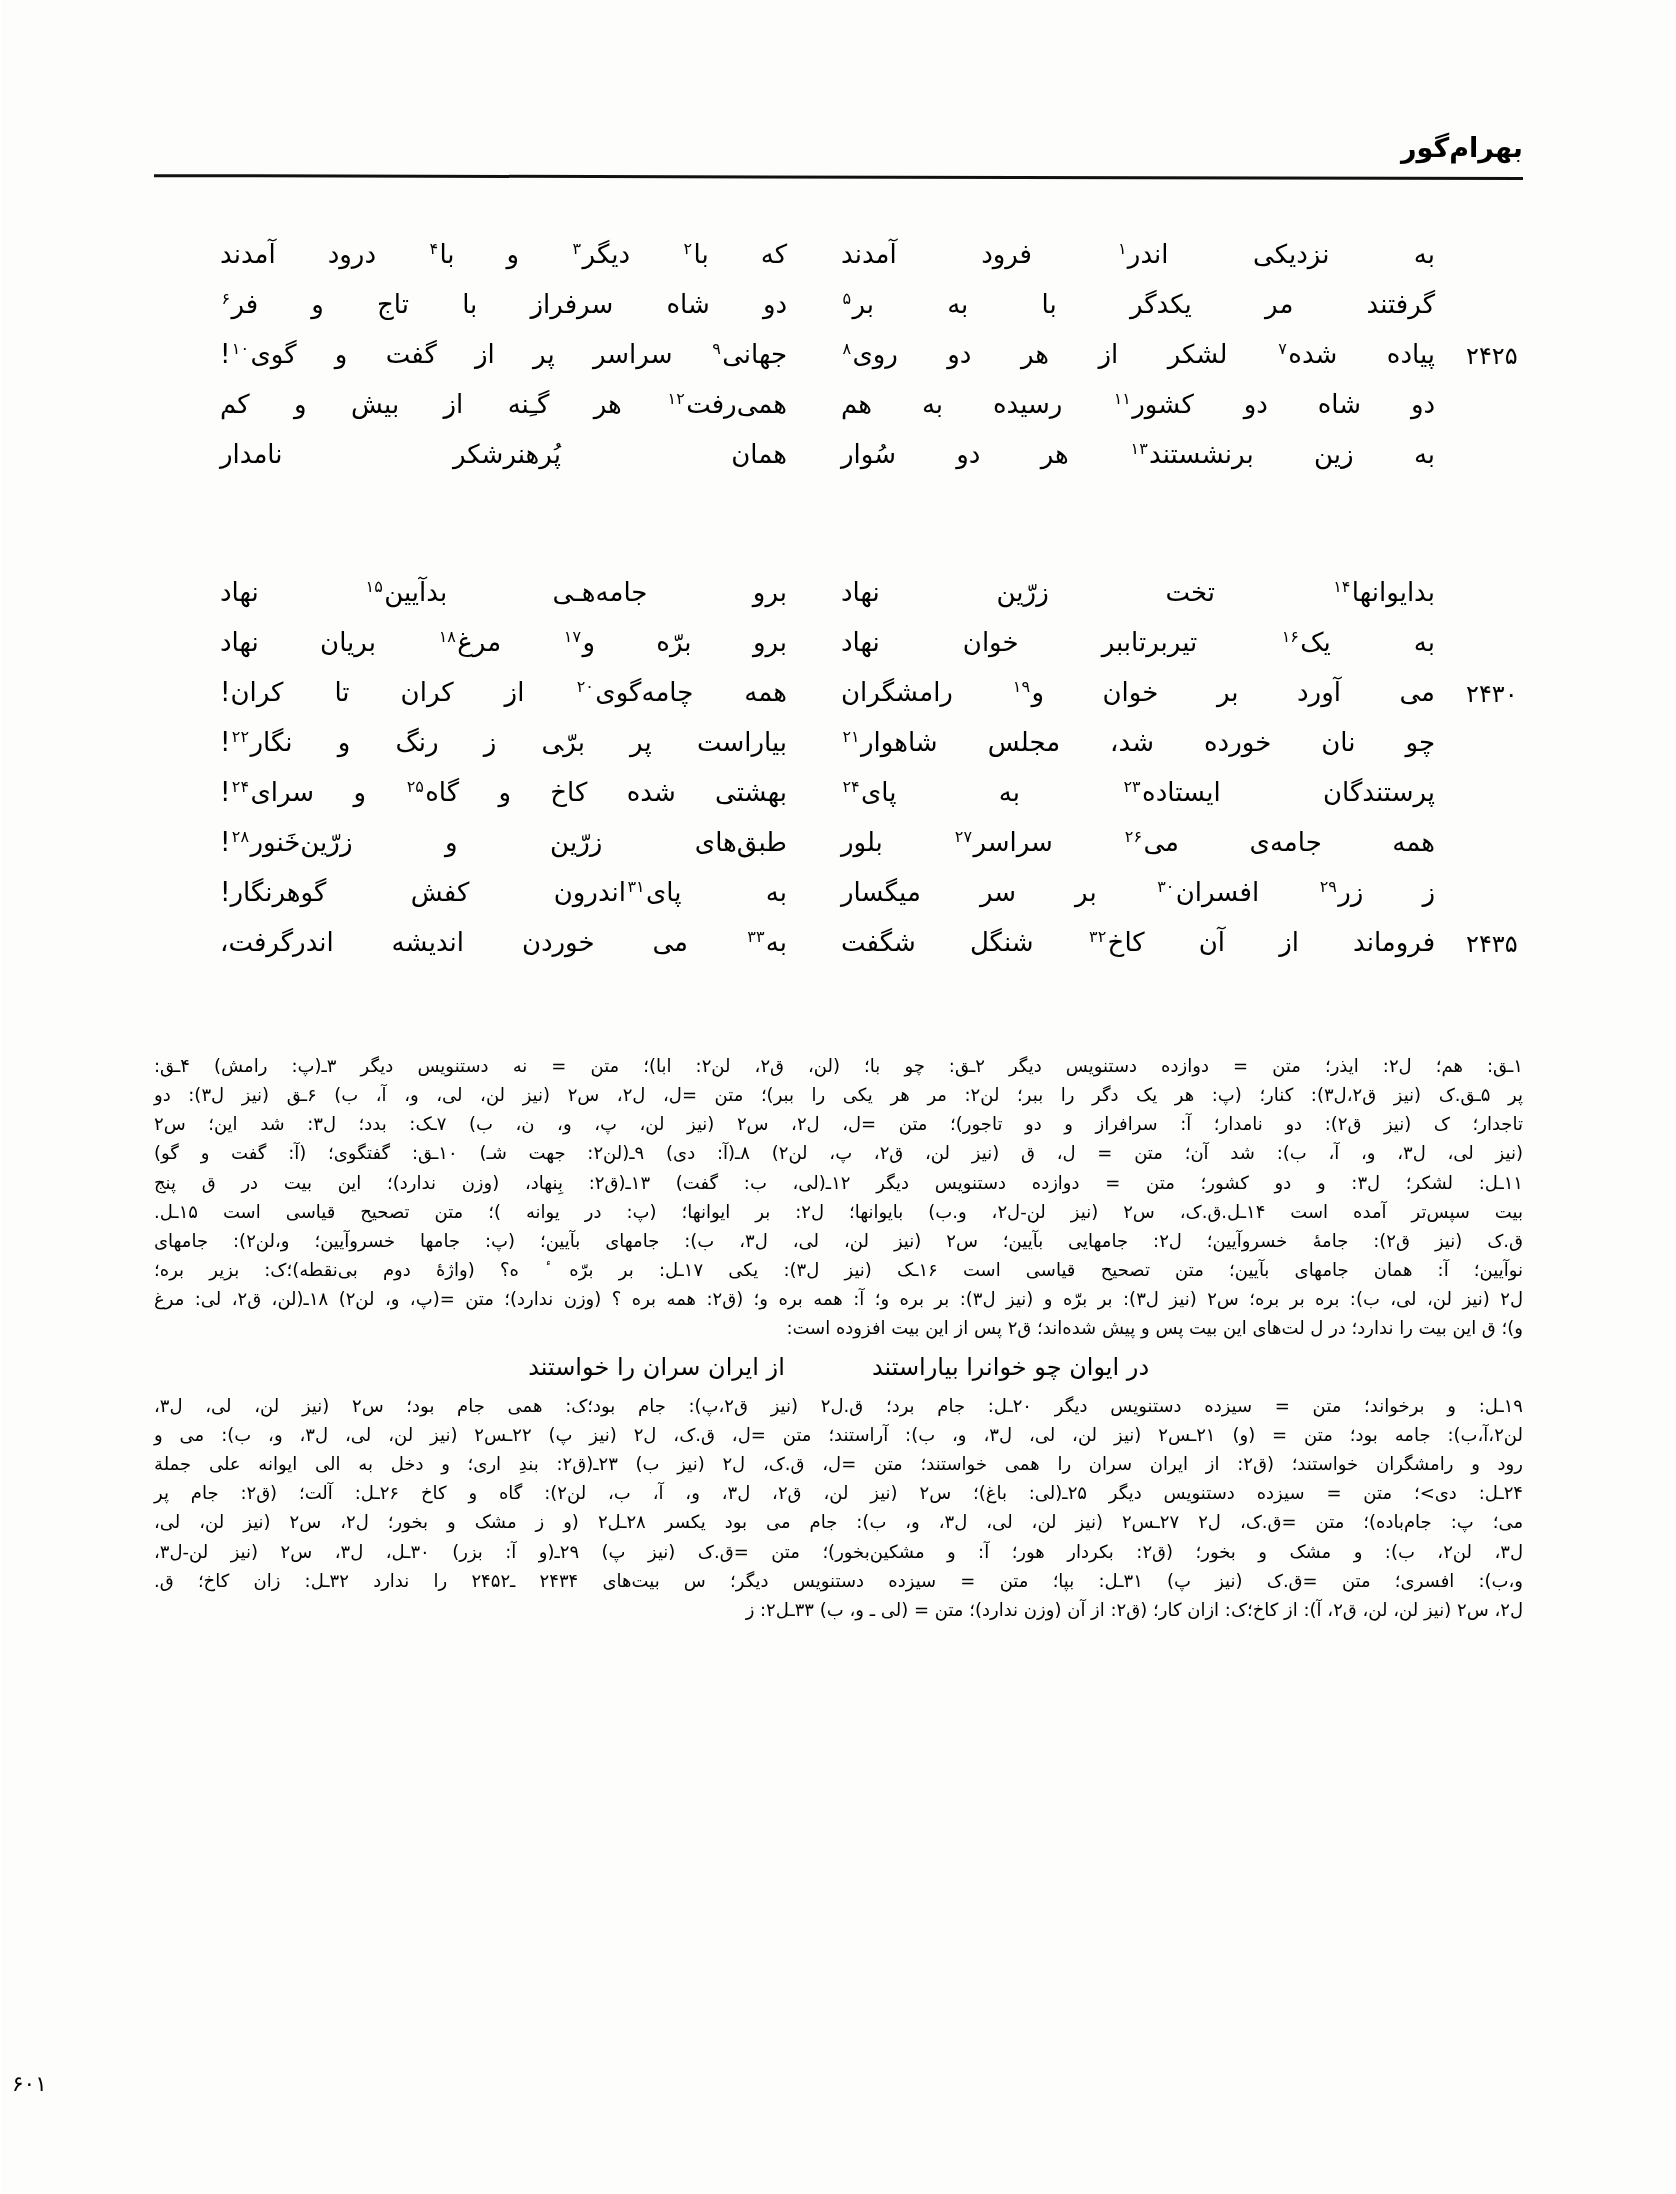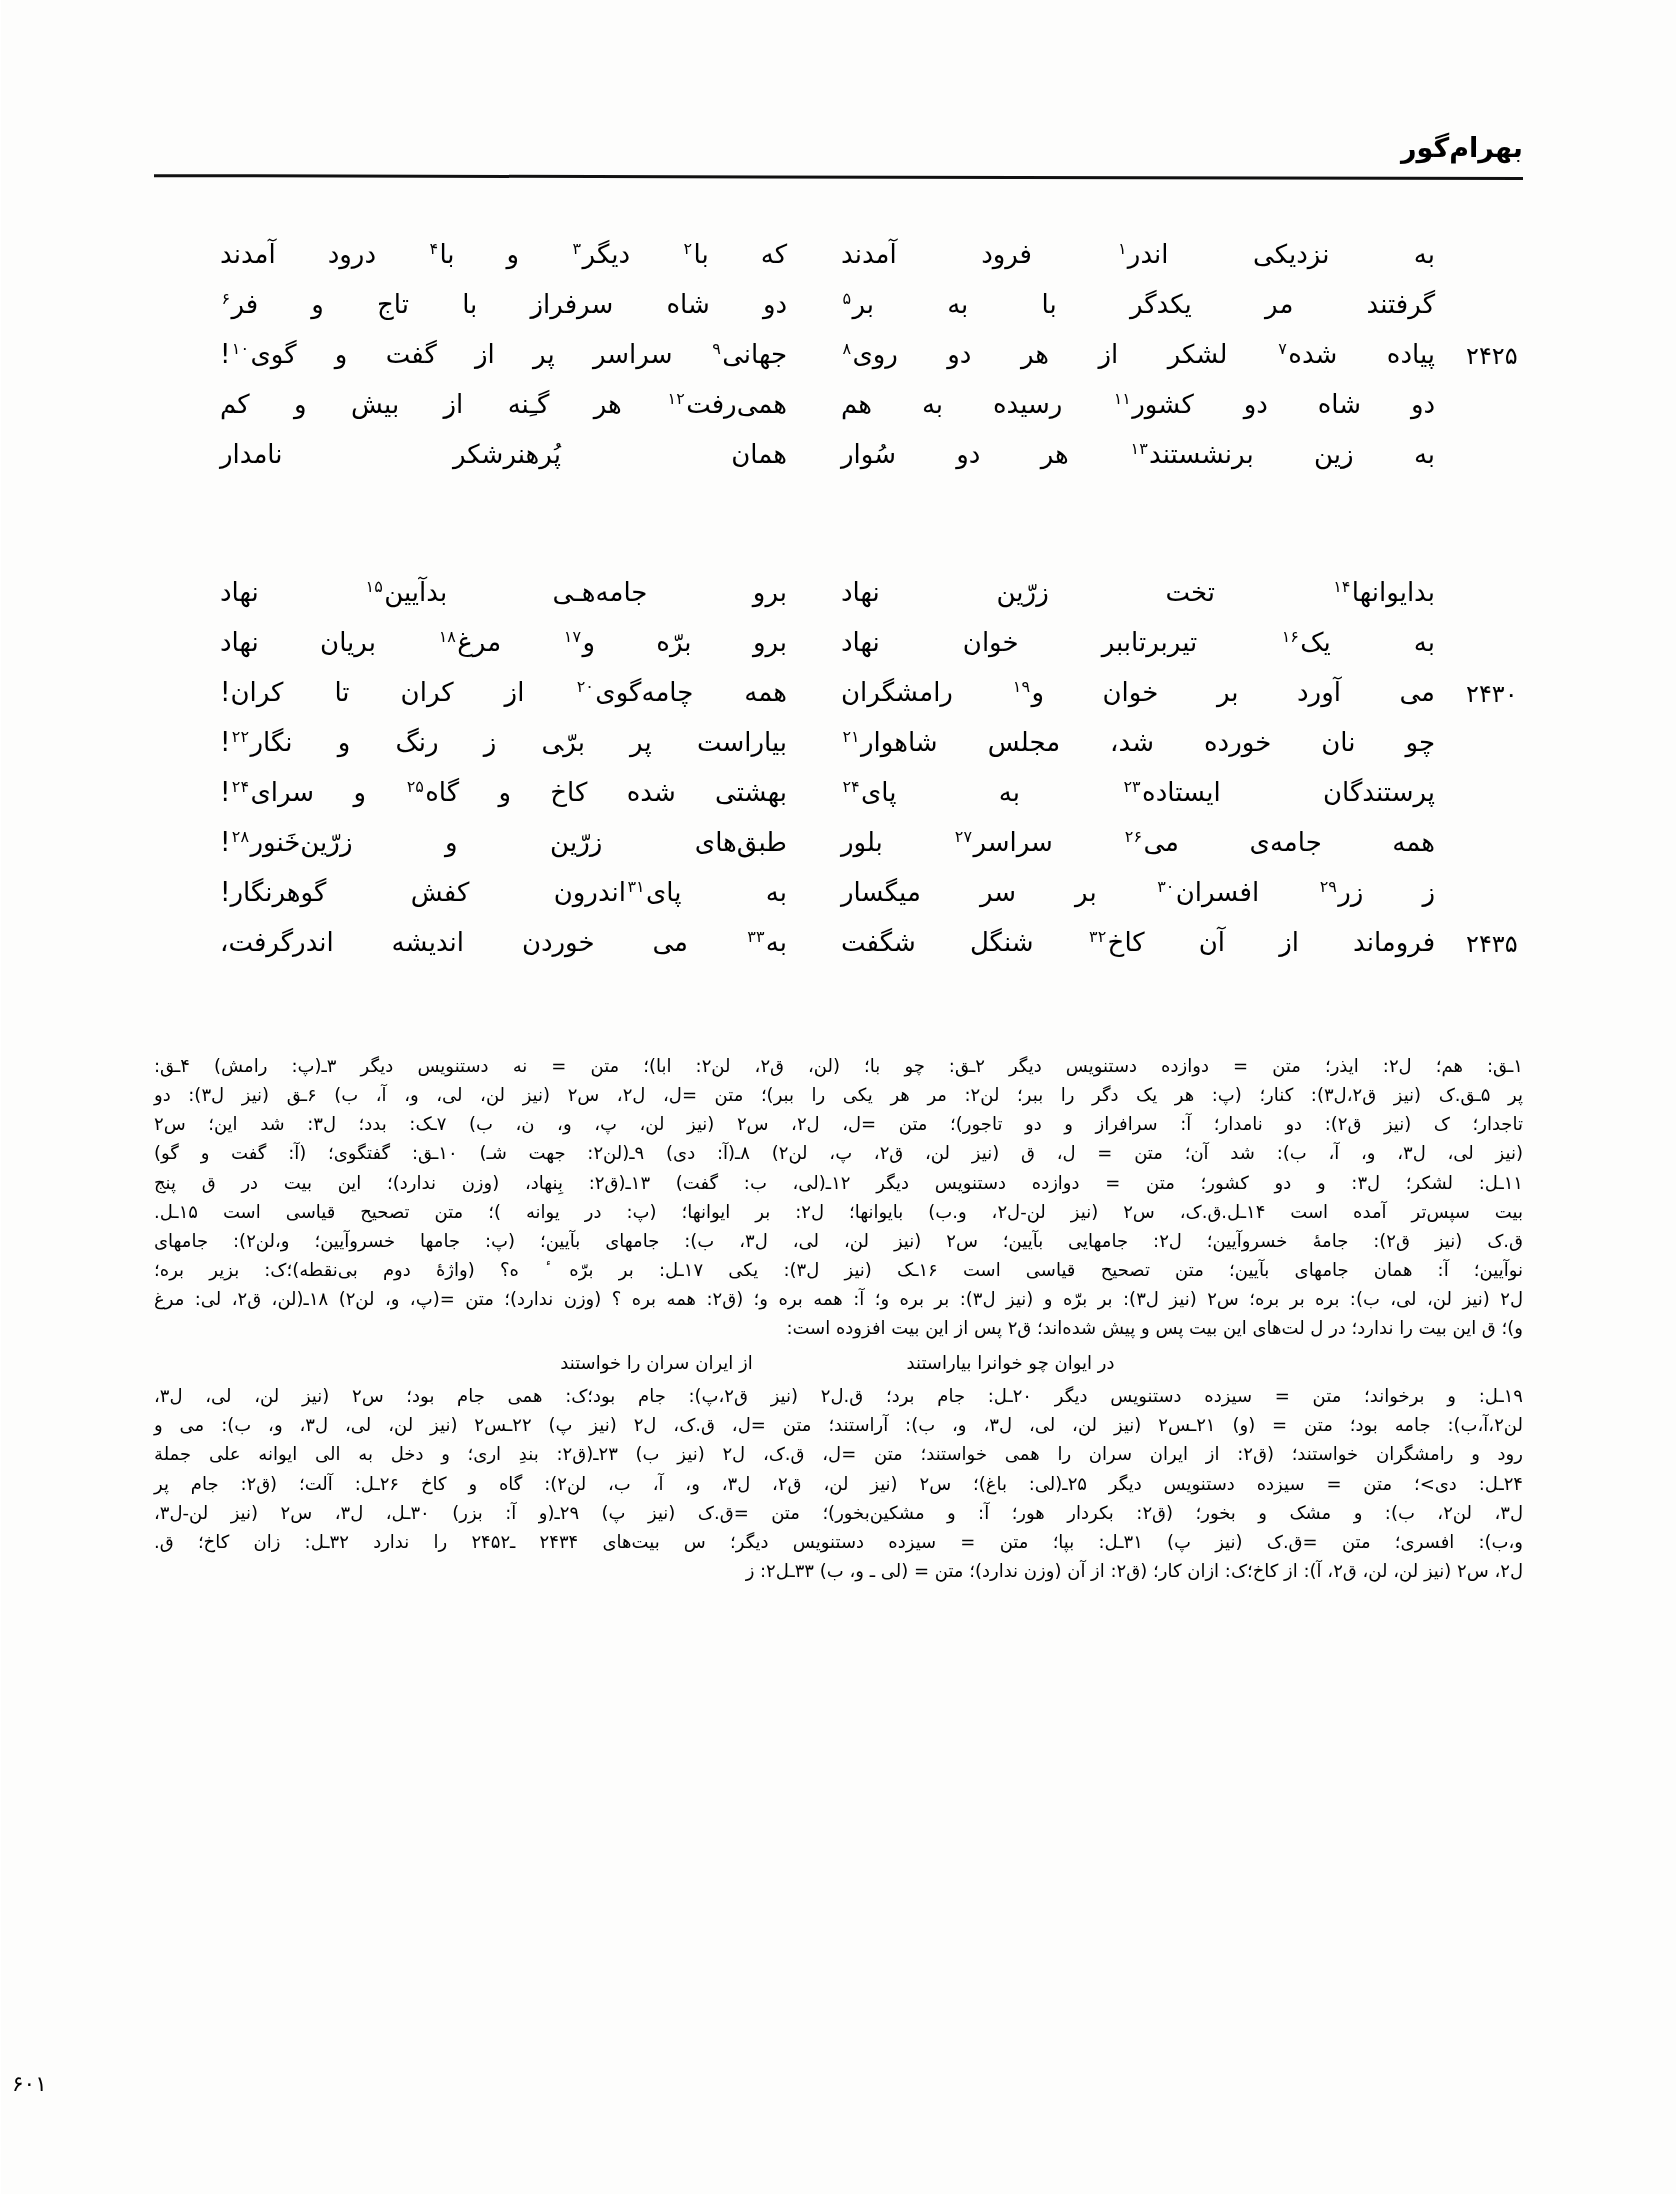--- a/index.html
+++ b/index.html
@@ -132,21 +132,21 @@
     margin: 0 0 0 0;
     text-align: justify;
     text-align-last: justify;
   }
   .app p.ragged { text-align-last: right; }
 
   .app .inset-verse {
     text-align: center;
     text-align-last: center;
     margin: 5.4px 0 4px 0;
-    font-size: 18px;
+    font-size: 24px;
     white-space: nowrap;
     direction: rtl;
   }
   .app .inset-verse .h-a { display: inline-block; min-width: 290px; text-align: right;}
   .app .inset-verse .h-b { display: inline-block; min-width: 270px; text-align: right; margin-right: 74px;}
 
   
   .folio {
     position: absolute;
     left: 12px;
@@ -246,20 +246,21 @@
       <p>بیت سپس‌تر آمده است  ۱۴ـل.ق.ک، س۲ (نیز لن-ل۲، و.ب) بایوانها؛ ل۲: بر ایوانها؛ (پ: در یوانه )؛ متن تصحیح قیاسی است  ۱۵ـل.</p>
       <p>ق.ک (نیز ق۲): جامهٔ خسروآیین؛ ل۲: جامهایی بآیین؛ س۲ (نیز لن، لی، ل۳، ب): جامهای بآیین؛ (پ: جامها خسروآیین؛ و،لن۲): جامهای</p>
       <p>نوآیین؛ آ: همان جامهای بآیین؛ متن تصحیح قیاسی است  ۱۶ـک (نیز ل۳): یکی  ۱۷ـل: بر برّه ٔ ه؟ (واژهٔ دوم بی‌نقطه)؛ک: بزیر بره؛</p>
       <p>ل۲ (نیز لن، لی، ب): بره بر بره؛ س۲ (نیز ل۳): بر برّه و (نیز ل۳): بر بره و؛ آ: همه بره و؛ (ق۲: همه بره ؟ (وزن ندارد)؛ متن =(پ، و، لن۲)  ۱۸ـ(لن، ق۲، لی: مرغ</p>
       <p class="ragged">و)؛ ق این بیت را ندارد؛ در ل لت‌های این بیت پس و پیش شده‌اند؛ ق۲ پس از این بیت افزوده است:</p>
       <div class="inset-verse"><span class="h-a">در ایوان چو خوانرا بیاراستند</span><span class="h-b">از ایران سران را خواستند</span></div>
       <p>۱۹ـل: و برخواند؛ متن = سیزده دستنویس دیگر  ۲۰ـل: جام برد؛ ق.ل۲ (نیز ق۲،پ): جام بود؛ک: همی جام بود؛ س۲ (نیز لن، لی، ل۳،</p>
       <p>لن۲،آ،ب): جامه بود؛ متن = (و)  ۲۱ـس۲ (نیز لن، لی، ل۳، و، ب): آراستند؛ متن =ل، ق.ک، ل۲ (نیز پ)  ۲۲ـس۲ (نیز لن، لی، ل۳، و، ب): می و</p>
       <p>رود و رامشگران خواستند؛ (ق۲: از ایران سران را همی خواستند؛ متن =ل، ق.ک، ل۲ (نیز ب)  ۲۳ـ(ق۲: بندِ اری؛ و دخل به الی ایوانه علی جملة</p>
       <p>۲۴ـل: دی&gt;؛ متن = سیزده دستنویس دیگر  ۲۵ـ(لی: باغ)؛ س۲ (نیز لن، ق۲، ل۳، و، آ، ب، لن۲): گاه و کاخ  ۲۶ـل: آلت؛ (ق۲: جام پر</p>
+      <p>می؛ پ: جام‌باده)؛ متن =ق.ک، ل۲  ۲۷ـس۲ (نیز لن، لی، ل۳، و، ب): جام می بود یکسر  ۲۸ـل۲ (و ز مشک و بخور؛ ل۲، س۲ (نیز لن، لی،</p>
       <p>ل۳، لن۲، ب): و مشک و بخور؛ (ق۲: بکردار هور؛ آ: و مشکین‌بخور)؛ متن =ق.ک (نیز پ)  ۲۹ـ(و آ: بزر)  ۳۰ـل، ل۳، س۲ (نیز لن-ل۳،</p>
       <p>و،ب): افسری؛ متن =ق.ک (نیز پ)  ۳۱ـل: بپا؛ متن = سیزده دستنویس دیگر؛ س بیت‌های ۲۴۳۴ ـ۲۴۵۲ را ندارد  ۳۲ـل: زان کاخ؛ ق.</p>
       <p class="ragged">ل۲، س۲ (نیز لن، لن، ق۲، آ): از کاخ؛ک: ازان کار؛ (ق۲: از آن (وزن ندارد)؛ متن = (لی ـ و، ب)  ۳۳ـل۲: ز</p>
     </div>
 
   <div class="folio">۶۰۱</div>
 
 </div>
 
 

